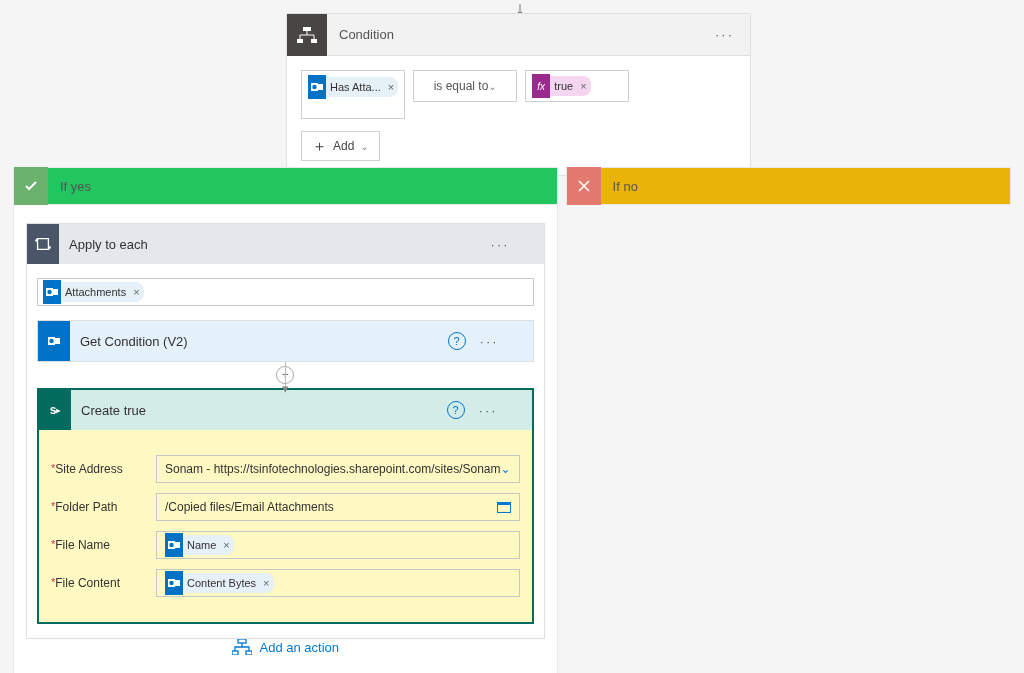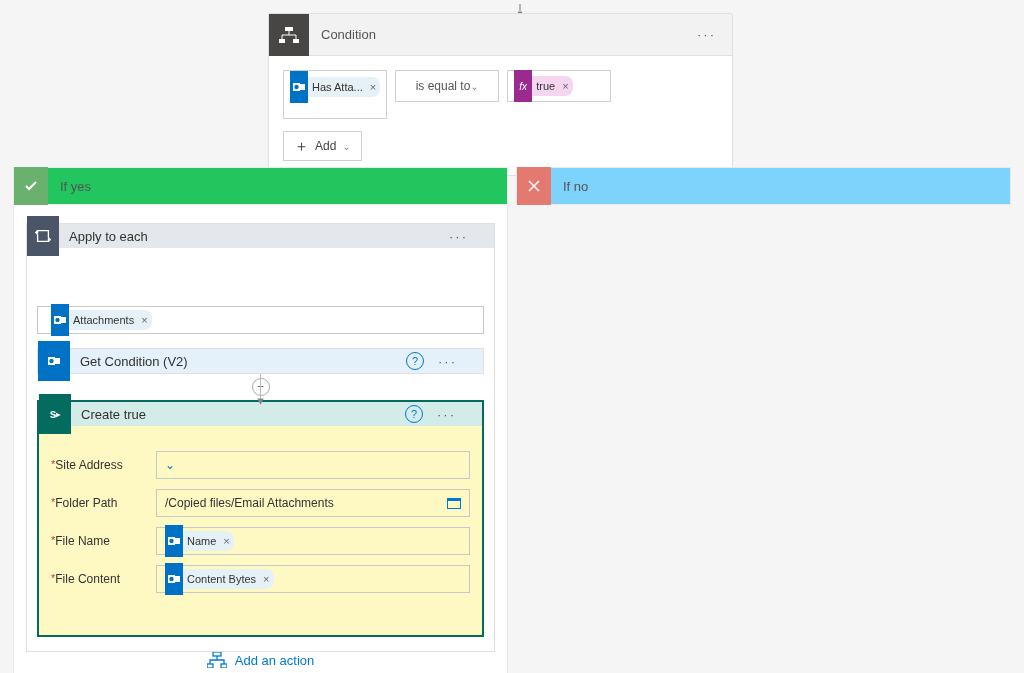--- a/index.html
+++ b/index.html
@@ -1,21 +1,21 @@
 <!DOCTYPE html>
 <html><head>
 <meta charset="utf-8">
 <style>
   * { box-sizing: border-box; margin: 0; padding: 0; font-family: "Segoe UI", Arial, sans-serif; }
   body { background: #f5f5f5; width: 1024px; height: 673px; overflow: hidden; position: relative; font-size: 13px; color: #323130; }
 
   .arrow-down { width: 16px; text-align: center; color: #555; font-size: 18px; }
 
   .condition-card {
-    position: absolute; top: 13px; left: 268px; width: 465px;
+    position: absolute; top: 13px; left: 286px; width: 465px;
     background: #fff; border: 1px solid #e0e0e0; border-radius: 2px;
   }
   .condition-header {
     display: flex; align-items: center; background: #f2f2f2;
     height: 42px; padding: 0 10px 0 0; border-bottom: 1px solid #e0e0e0;
   }
   .condition-icon-box {
     width: 40px; height: 42px; background: #484644;
     display: flex; align-items: center; justify-content: center;
   }
@@ -24,21 +24,21 @@
   .ellipsis { letter-spacing: 2px; color: #555; cursor: pointer; padding: 0 6px; }
 
   .condition-body { padding: 14px 14px 14px 14px; }
   .cond-row-wrap { display: flex; gap: 8px; align-items: flex-start; }
   .cond-left-box { border: 1px solid #d0d0d0; padding: 6px 6px 20px 6px; }
   .token {
     display: inline-flex; align-items: center; font-size: 11px; height: 20px;
     border-radius: 8px; padding: 0 4px 0 0; gap: 4px;
   }
   .token .tk-icon {
-    width: 18px; height: 32px; display: inline-flex; align-items: center; justify-content: center;
+    width: 18px; height: 24px; display: inline-flex; align-items: center; justify-content: center;
     font-size: 10px; color: #fff;
   }
   .token .tk-x { color: #666; cursor: pointer; padding-left: 3px; }
   .token.outlook-token { background: #e6f0f7; color: #333; }
   .token.outlook-token .tk-icon { background: #0072c6; }
   .token.fx-token { background: #f5d6f0; color: #333; }
   .token.fx-token .tk-icon { background: #9b2a8f; font-style: italic; }
 
   .cond-select {
     border: 1px solid #d0d0d0; height: 32px; width: 104px; padding: 0 8px;
@@ -55,53 +55,53 @@
   .add-btn .plus { font-size: 15px; }
 
   .arrow-into-condition { position: absolute; top: -2px; left: 512px; }
 
   .branches { position: absolute; top: 167px; left: 13px; right: 13px; display: flex; gap: 8px; }
   .branch { flex: 1; }
   .branch-header {
     height: 38px; display: flex; align-items: center; padding-right: 12px; border: 1px solid #e9e9e9;
   }
   .yes-header { background: #22c55e; }
-  .no-header { background: #7dd3fc; }
+  .no-header { background: #eab308; }
   .bh-icon { width: 34px; height: 38px; display: flex; align-items: center; justify-content: center; }
   .yes-icon-bg { background: #6bb16e; color: #fff; }
   .no-icon-bg { background: #e47a6f; color: #fff; }
   .bh-title { padding-left: 12px; font-size: 13px; color: #555; }
 
   .yes-body {
     background: #fff; border: 1px solid #e9e9e9; border-top: none; padding: 18px 12px 30px 12px;
     min-height: 440px;
   }
 
   .action-card { border: 1px solid #e0e0e0; }
   .action-header {
-    display: flex; align-items: center; height: 24px; padding: 0 20px 0 0;
+    display: flex; align-items: center; height: 40px; padding: 0 28px 0 0;
   }
   .ah-icon { width: 32px; height: 40px; display: flex; align-items: center; justify-content: center; }
   .ah-title { flex: 1; padding-left: 10px; font-size: 13px; }
   .help-icon { width: 18px; height: 18px; border: 1px solid #0078d4; color: #0078d4; border-radius: 50%; display: inline-flex; align-items: center; justify-content: center; font-size: 11px; margin-right: 8px; }
 
   .apply-header { background: #e4e7ec; }
   .apply-icon-bg { background: #4b5568; color: #fff; }
 
   .getatt-header { background: #e4f0fa; }
   .getatt-icon-bg { background: #0072c6; color: #fff; }
 
   .createfile-card { border: 2px solid #036c5f; }
   .createfile-header { background: #d3ece8; }
   .sp-icon-bg { background: #036c5f; color: #fff; font-weight: bold; font-size: 12px; }
 
   .apply-body { padding: 14px 10px; background: #fff; }
   .req { color: #c43e2f; font-size: 11px; vertical-align: top; }
   .small-label { font-size: 11px; color: #444; margin-bottom: 3px; display: block; }
-  .input-box { border: 1px solid #c8c8c8; min-height: 28px; padding: 3px 13px; display: flex; align-items: center; margin-top: 44px; }
+  .input-box { border: 1px solid #c8c8c8; min-height: 28px; padding: 3px 5px; display: flex; align-items: center; }
 
   .inner-actions { margin-top: 14px; }
   .connector { display: flex; align-items: center; justify-content: center; height: 26px; position: relative; }
   .connector .plus-circle { width: 18px; height: 18px; border: 1px solid #aaa; border-radius: 50%; display: flex; align-items: center; justify-content: center; font-size: 12px; color: #777; background: #fff; }
   .connector::before { content: ""; position: absolute; top: 0; bottom: 0; width: 1px; background: #bbb; }
   .connector .arrowhead { position: absolute; bottom: -8px; font-size: 13px; color: #888; }
 
   .form-body { padding: 25px 12px; background: #fef9c3; }
   .form-row { display: flex; align-items: center; margin-bottom: 10px; }
   .form-label { width: 105px; font-size: 12px; color: #333; }
@@ -236,20 +236,21 @@
               <div class="action-header createfile-header">
                 <div class="ah-icon sp-icon-bg">s<span style="font-size:8px">▸</span></div>
                 <div class="ah-title">Create true</div>
                 <span class="help-icon">?</span>
                 <div class="ellipsis">···</div>
               </div>
               <div class="form-body">
                 <div class="form-row">
                   <div class="form-label"><span class="req">*</span><span>Site Address</span></div>
                   <div class="form-input">
+                    <span style="overflow:hidden;text-overflow:ellipsis;white-space:nowrap">Sonam - https://tsinfotechnologies.sharepoint.com/sites/Sonam</span>
                     <span class="blue-chevron">⌄</span>
                   </div>
                 </div>
                 <div class="form-row">
                   <div class="form-label"><span class="req">*</span><span>Folder Path</span></div>
                   <div class="form-input">
                     <span>/Copied files/Email Attachments</span>
                     <span class="folder-icon"></span>
                   </div>
                 </div>
@@ -263,21 +264,21 @@
                             <rect x="2" y="4" width="7" height="8" fill="#fff"></rect>
                             <circle cx="5.5" cy="8" r="2.2" fill="#0072c6"></circle>
                             <rect x="9" y="5" width="5" height="6" fill="#fff"></rect>
                           </svg>
                       </span>
                       <span>Name</span>
                       <span class="tk-x">×</span>
                     </span>
                   </div>
                 </div>
-                <div class="form-row" style="margin-bottom:17px">
+                <div class="form-row" style="margin-bottom:0">
                   <div class="form-label"><span class="req">*</span><span>File Content</span></div>
                   <div class="form-input token-input">
                     <span class="token outlook-token">
                       <span class="tk-icon">
                         <svg class="outlook-svg" viewBox="0 0 16 16">
                             <rect width="16" height="16" fill="#0072c6"></rect>
                             <rect x="2" y="4" width="7" height="8" fill="#fff"></rect>
                             <circle cx="5.5" cy="8" r="2.2" fill="#0072c6"></circle>
                             <rect x="9" y="5" width="5" height="6" fill="#fff"></rect>
                           </svg>

